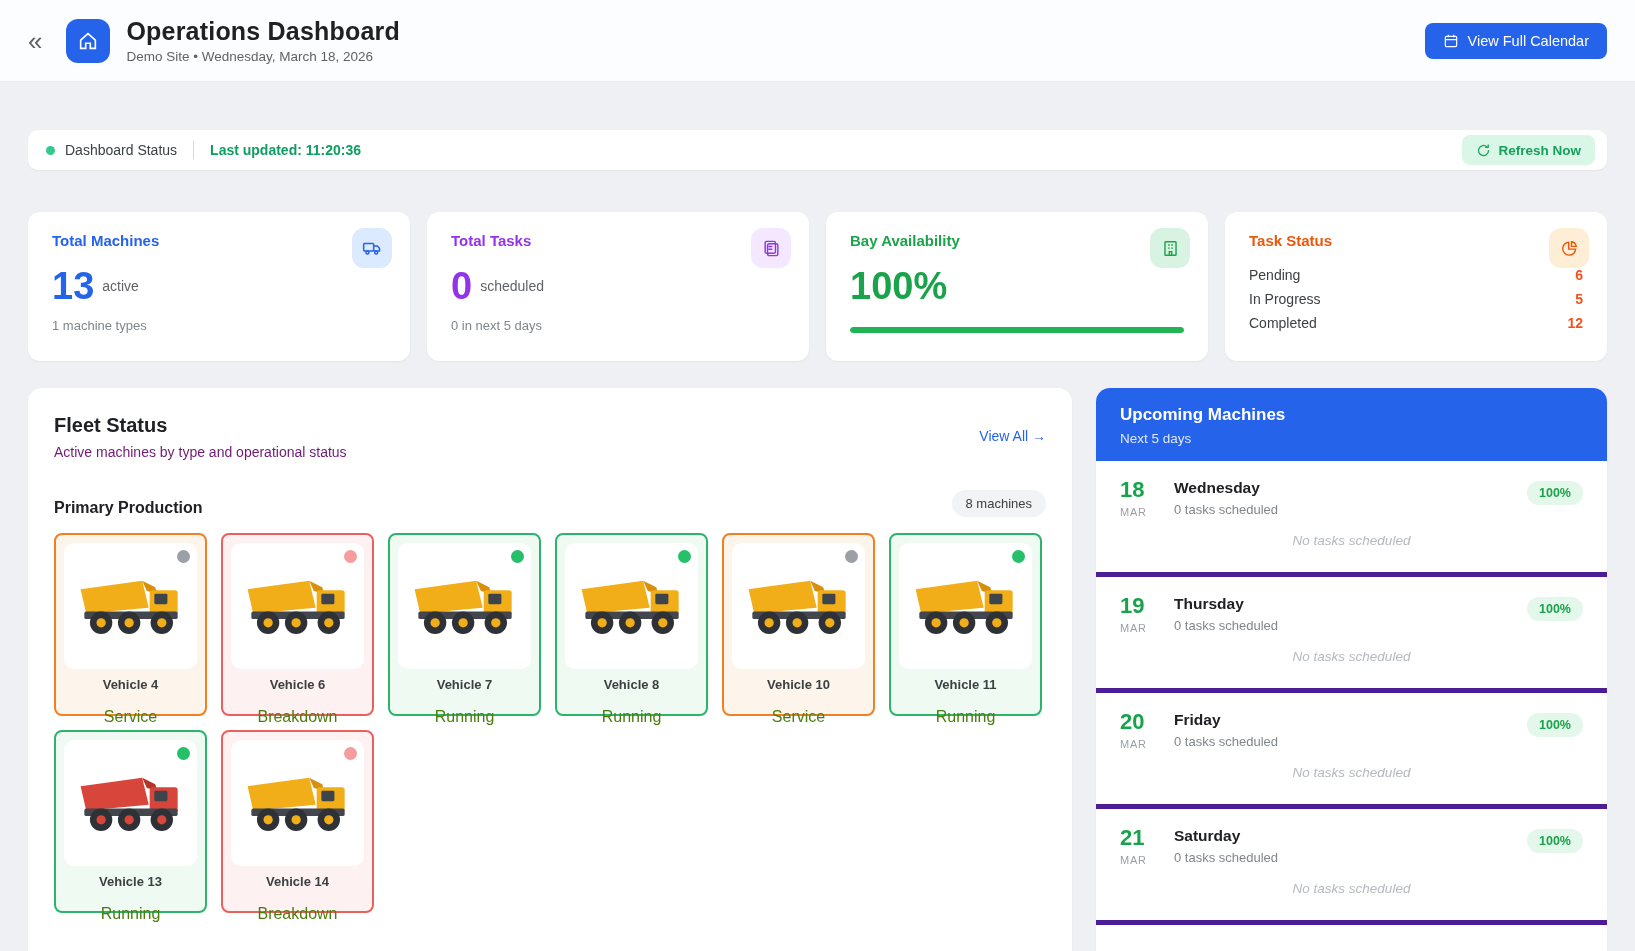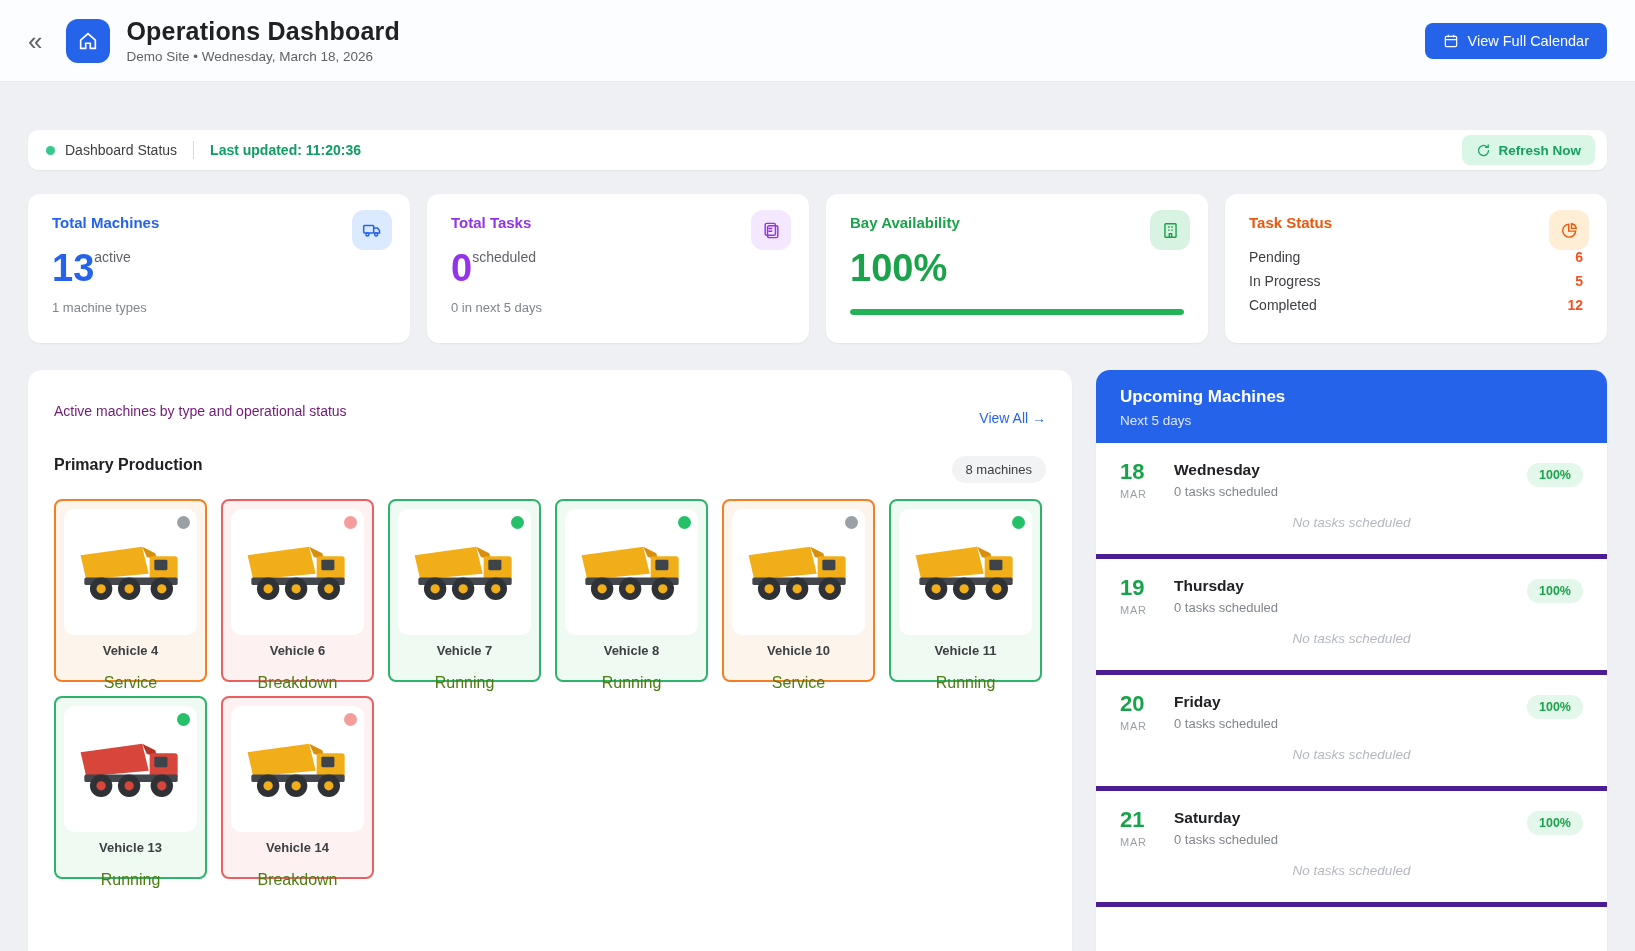--- a/index.html
+++ b/index.html
@@ -25,27 +25,27 @@
     padding:0 6px 0 18px; box-shadow:0 1px 2px rgba(16,24,40,.05); }
   .live-dot { width:9px; height:9px; border-radius:50%; background:#34c98e; margin-right:10px; }
   .active-label { font-size:14px; color:#3c4043; font-weight:500; }
   .vdivider { width:1px; height:18px; background:#d7dadd; margin:0 16px; }
   .last-updated { font-size:14px; color:#0e9d62; font-weight:700; }
   .refresh-btn { margin-left:auto; margin-right:6px; background:#d9f6e6; color:#17a05e; border:none;
     border-radius:8px; height:30px; padding:0 14px; font-size:13.5px; font-weight:600;
     display:flex; align-items:center; gap:7px; cursor:pointer; font-family:inherit; }
 
   
-  .stats { display:grid; grid-template-columns:repeat(4,1fr); gap:17px; margin-top:24px; }
+  .stats { display:grid; grid-template-columns:repeat(4,1fr); gap:17px; margin-top:42px; }
   .scard { background:#fff; border-radius:12px; height:149px; padding:20px 24px; position:relative;
     box-shadow:0 1px 2px rgba(16,24,40,.05); }
   .scard-label { font-size:15px; font-weight:600; }
   .icon-chip { position:absolute; top:16px; right:18px; width:40px; height:40px; border-radius:12px;
     display:flex; align-items:center; justify-content:center; }
-  .bignum-row { display:flex; align-items:flex-start; margin-top:18px; }
+  .bignum-row { display:flex; align-items:center; gap:8px; margin-top:18px; }
   .bignum { font-size:38px; font-weight:700; line-height:1; }
   .big-unit { font-size:14px; color:#5f6368; }
   .scard-sub { font-size:13px; color:#80868b; margin-top:13px; }
 
   .c-blue  { color:#2563eb; } .bg-blue  { background:#dbeafe; }
   .c-purp  { color:#9333ea; } .bg-purp  { background:#f3e8ff; }
   .c-green { color:#1aa34a; } .bg-green { background:#d9f3e2; }
   .c-orng  { color:#ea580c; } .bg-orng  { background:#feeed6; }
 
   .progress-track { margin-top:22px; height:6px; border-radius:4px; background:#e7f6ec; overflow:hidden; }
@@ -60,21 +60,21 @@
   
   .main-row { display:flex; gap:24px; margin-top:27px; align-items:stretch; height:640px; }
 
   .fleet-card { flex:0 0 1044px; background:#fff; border-radius:14px; padding:26px;
     box-shadow:0 1px 2px rgba(16,24,40,.05); }
   .fleet-head { display:flex; align-items:flex-start; }
   .fleet-title { font-size:20px; font-weight:700; }
   .fleet-sub { font-size:14px; color:#701a75; margin-top:7px; }
   .view-all { margin-left:auto; color:#2563eb; font-size:14px; font-weight:500; cursor:pointer;
     margin-top:14px; text-decoration:none; }
-  .group-head { display:flex; align-items:flex-start; margin-top:30px; }
+  .group-head { display:flex; align-items:flex-end; margin-top:30px; }
   .group-title { font-size:16px; font-weight:700; }
   .group-badge { margin-left:auto; background:#f1f3f4; color:#3c4043; font-size:13px;
     border-radius:999px; padding:6px 14px; }
 
   .vgrid { display:flex; flex-wrap:wrap; gap:14px; margin-top:16px; }
   .vcard { width:153px; height:183px; border:2px solid #ccc; border-radius:8px; cursor:pointer; }
   .vcard[data-status="Service"]   { border-color:#f28022; background:#fdf4ec; }
   .vcard[data-status="Breakdown"] { border-color:#ec5f5f; background:#fdf1f1; }
   .vcard[data-status="Running"]   { border-color:#2cb46a; background:#effaf3; }
   .vimg { position:relative; margin:8px; height:126px; background:#fff; border-radius:10px;
@@ -238,20 +238,21 @@
         </div>
       </div>
     </div>
   </div>
 
   <div class="main-row">
 
     <div class="fleet-card">
       <div class="fleet-head">
         <div>
+          <div class="fleet-title">Fleet Status</div>
           <div class="fleet-sub">Active machines by type and operational status</div>
         </div>
         <a class="view-all" href="#">View All →</a>
       </div>
       <div class="group-head">
         <div class="group-title">Primary Production</div>
         <div class="group-badge">8 machines</div>
       </div>
 
       <div class="vgrid">

